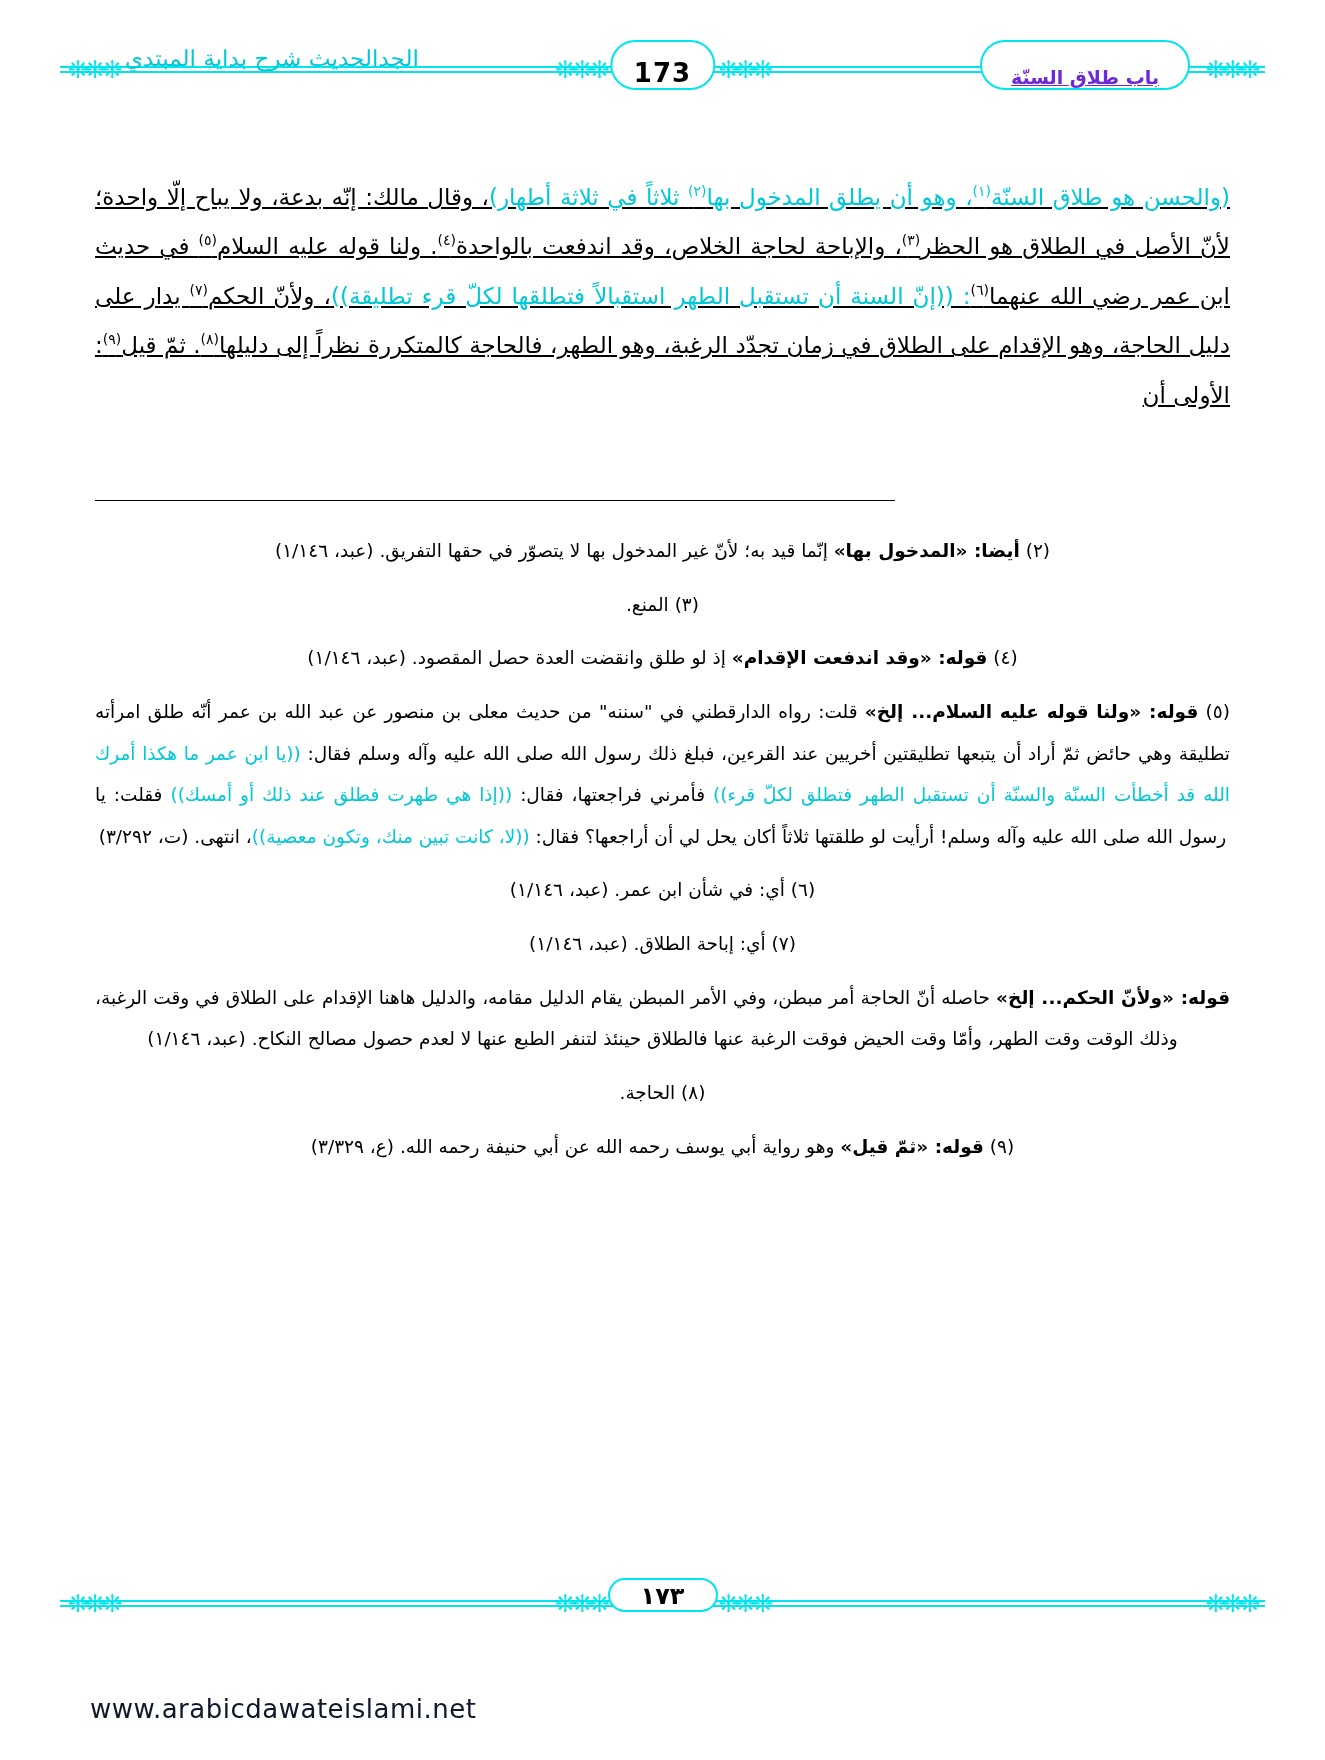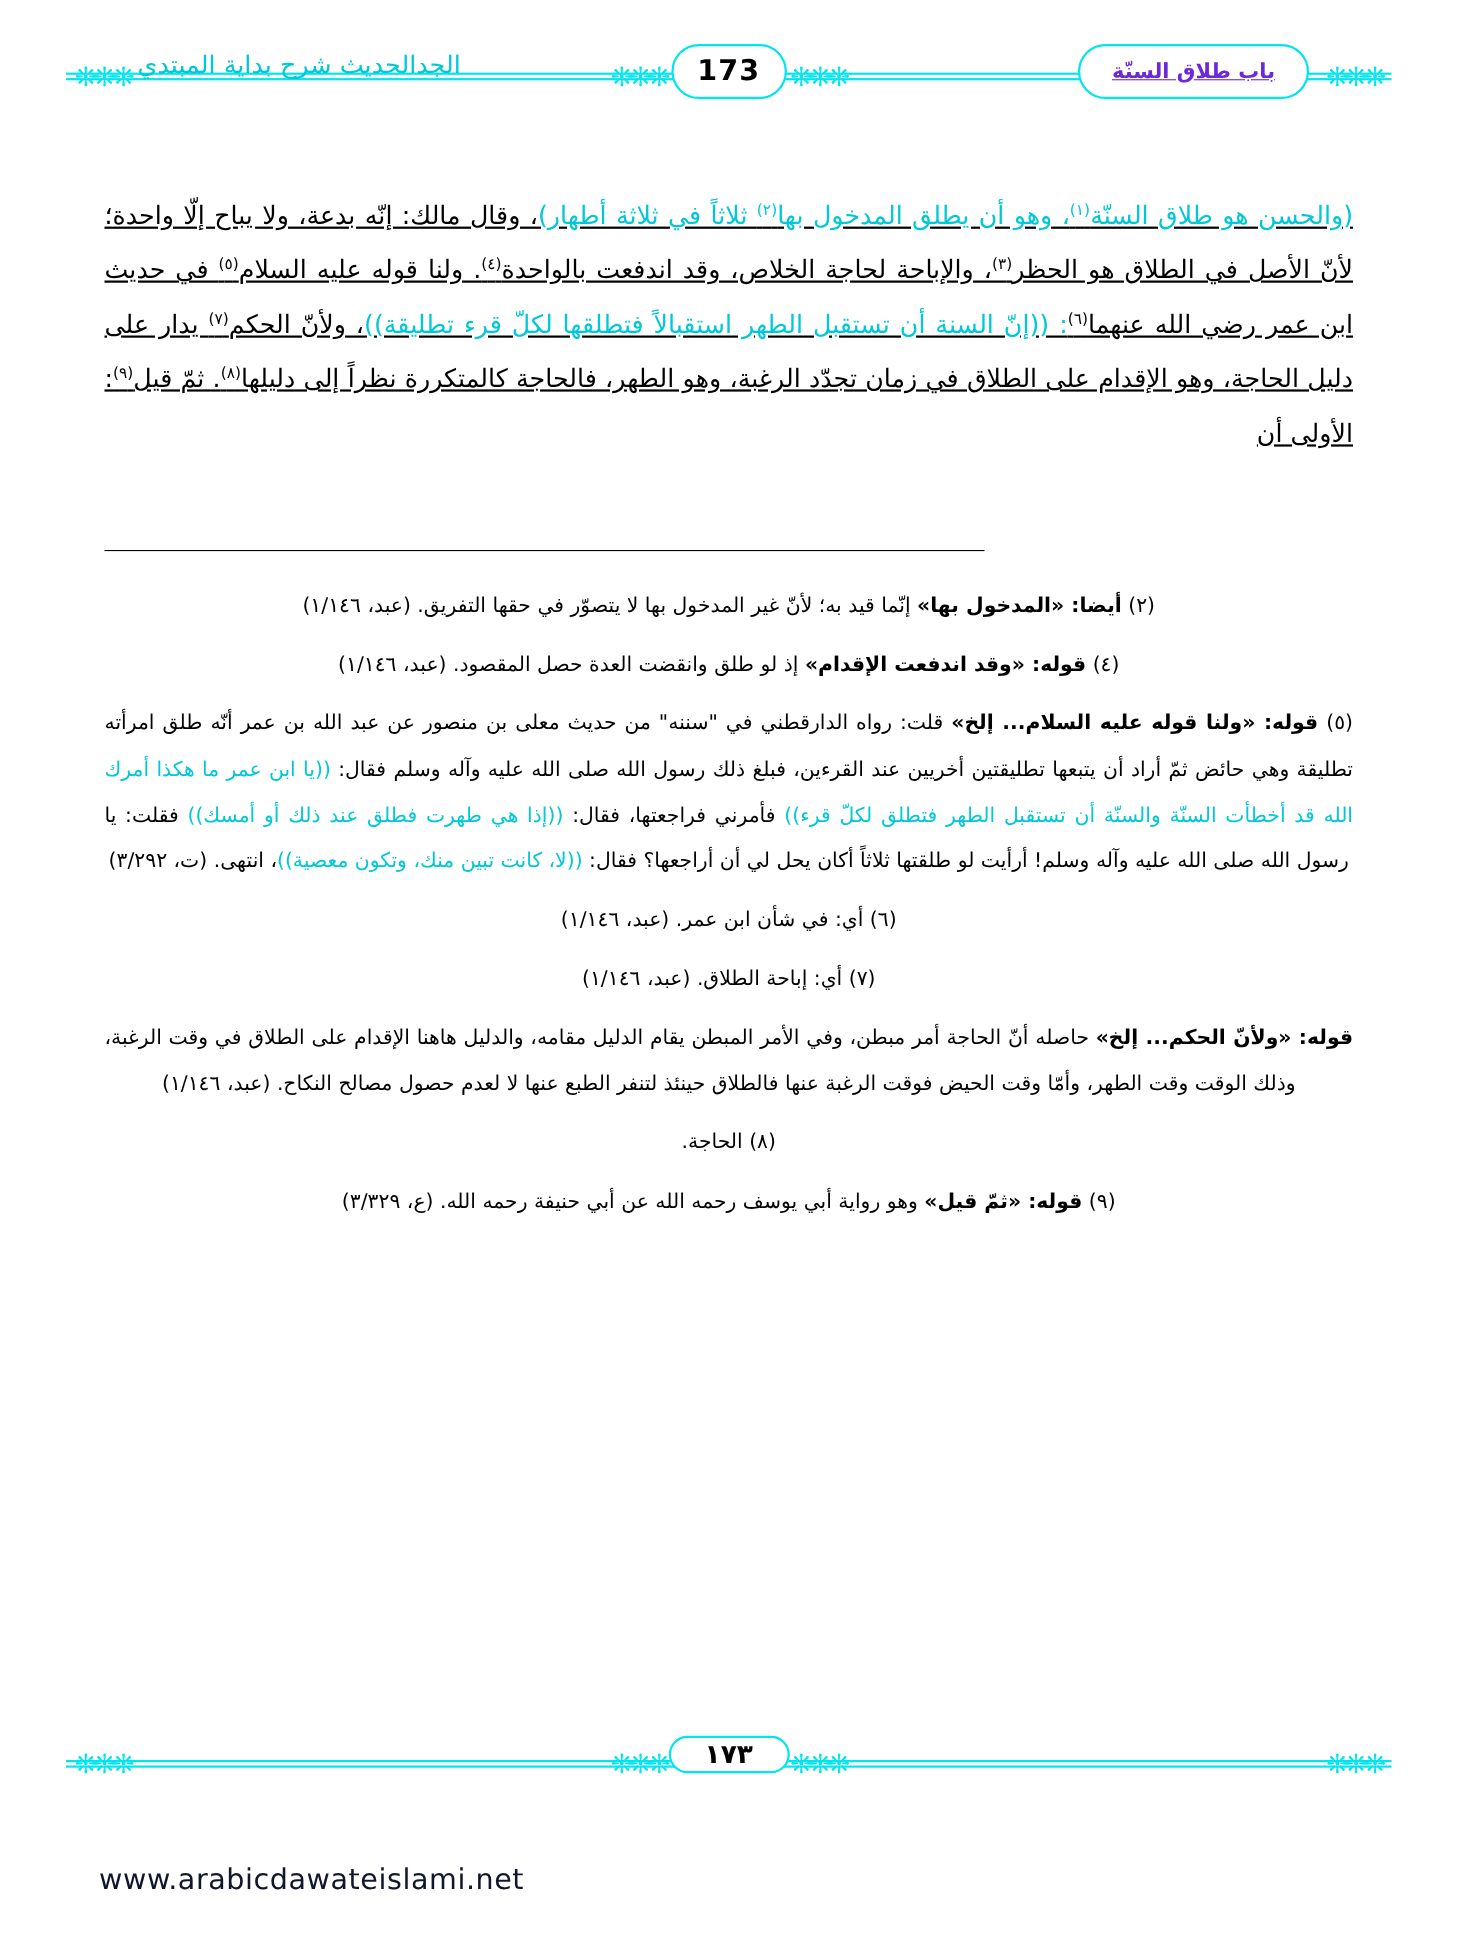--- a/index.html
+++ b/index.html
@@ -37,21 +37,21 @@
     height: 7px;
   }
   .pill {
     position: absolute;
     top: 0;
     height: 50px;
     border: 2px solid #00e5ee;
     border-radius: 26px;
     background: #ffffff;
     display: flex;
-    align-items: center;
+    align-items: flex-end;
     justify-content: center;
     box-sizing: border-box;
     padding: 0 22px;
   }
   .pill.chapter {
     right: 75px;
     min-width: 210px;
   }
   .pill.page-no {
     left: 50%;
@@ -201,20 +201,21 @@
   </div>
 
   <div class="main-text">
     <p id="main-paragraph"><span class="hl">(والحسن هو طلاق السنّة</span><span class="sup hl">(١)</span><span class="hl">، وهو أن يطلق المدخول بها</span><span class="sup hl">(٢)</span><span class="hl"> ثلاثاً في ثلاثة أطهار)</span><span>، وقال مالك: إنّه بدعة، ولا يباح إلّا واحدة؛ لأنّ الأصل في الطلاق هو الحظر</span><span class="sup">(٣)</span><span>، والإباحة لحاجة الخلاص، وقد اندفعت بالواحدة</span><span class="sup">(٤)</span><span>. ولنا قوله عليه السلام</span><span class="sup">(٥)</span><span> في حديث ابن عمر رضي الله عنهما</span><span class="sup">(٦)</span><span class="hl">: ((إنّ السنة أن تستقبل الطهر استقبالاً فتطلقها لكلّ قرء تطليقة))</span><span>، ولأنّ الحكم</span><span class="sup">(٧)</span><span> يدار على دليل الحاجة، وهو الإقدام على الطلاق في زمان تجدّد الرغبة، وهو الطهر، فالحاجة كالمتكررة نظراً إلى دليلها</span><span class="sup">(٨)</span><span>. ثمّ قيل</span><span class="sup">(٩)</span><span>: الأولى أن</span></p>
   </div>
 
   <div class="divider"></div>
 
   <div class="notes" id="footnotes">
       <div class="note justified"><span>(٢) </span><span style="font-weight: bold;">أيضا: «المدخول بها»</span><span> إنّما قيد به؛ لأنّ غير المدخول بها لا يتصوّر في حقها التفريق. (عبد، ١/١٤٦)</span></div>
+      <div class="note justified"><span>(٣) المنع.</span></div>
       <div class="note justified"><span>(٤) </span><span style="font-weight: bold;">قوله: «وقد اندفعت الإقدام»</span><span> إذ لو طلق وانقضت العدة حصل المقصود. (عبد، ١/١٤٦)</span></div>
       <div class="note justified"><span>(٥) </span><span style="font-weight: bold;">قوله: «ولنا قوله عليه السلام... إلخ»</span><span> قلت: رواه الدارقطني في "سننه" من حديث معلى بن منصور عن عبد الله بن عمر أنّه طلق امرأته تطليقة وهي حائض ثمّ أراد أن يتبعها تطليقتين أخريين عند القرءين، فبلغ ذلك رسول الله صلى الله عليه وآله وسلم فقال: </span><span class="hl">((يا ابن عمر ما هكذا أمرك الله قد أخطأت السنّة والسنّة أن تستقبل الطهر فتطلق لكلّ قرء))</span><span> فأمرني فراجعتها، فقال: </span><span class="hl">((إذا هي طهرت فطلق عند ذلك أو أمسك))</span><span> فقلت: يا رسول الله صلى الله عليه وآله وسلم! أرأيت لو طلقتها ثلاثاً أكان يحل لي أن أراجعها؟ فقال: </span><span class="hl">((لا، كانت تبين منك، وتكون معصية))</span><span>، انتهى. (ت، ٣/٢٩٢)</span></div>
       <div class="note justified"><span>(٦) أي: في شأن ابن عمر. (عبد، ١/١٤٦)</span></div>
       <div class="note justified"><span>(٧) أي: إباحة الطلاق. (عبد، ١/١٤٦)</span></div>
       <div class="note justified"><span style="font-weight: bold;">قوله: «ولأنّ الحكم... إلخ»</span><span> حاصله أنّ الحاجة أمر مبطن، وفي الأمر المبطن يقام الدليل مقامه، والدليل هاهنا الإقدام على الطلاق في وقت الرغبة، وذلك الوقت وقت الطهر، وأمّا وقت الحيض فوقت الرغبة عنها فالطلاق حينئذ لتنفر الطبع عنها لا لعدم حصول مصالح النكاح. (عبد، ١/١٤٦)</span></div>
       <div class="note justified"><span>(٨) الحاجة.</span></div>
       <div class="note justified"><span>(٩) </span><span style="font-weight: bold;">قوله: «ثمّ قيل»</span><span> وهو رواية أبي يوسف رحمه الله عن أبي حنيفة رحمه الله. (ع، ٣/٣٢٩)</span></div>
     </div>
 
   <div class="footer">

